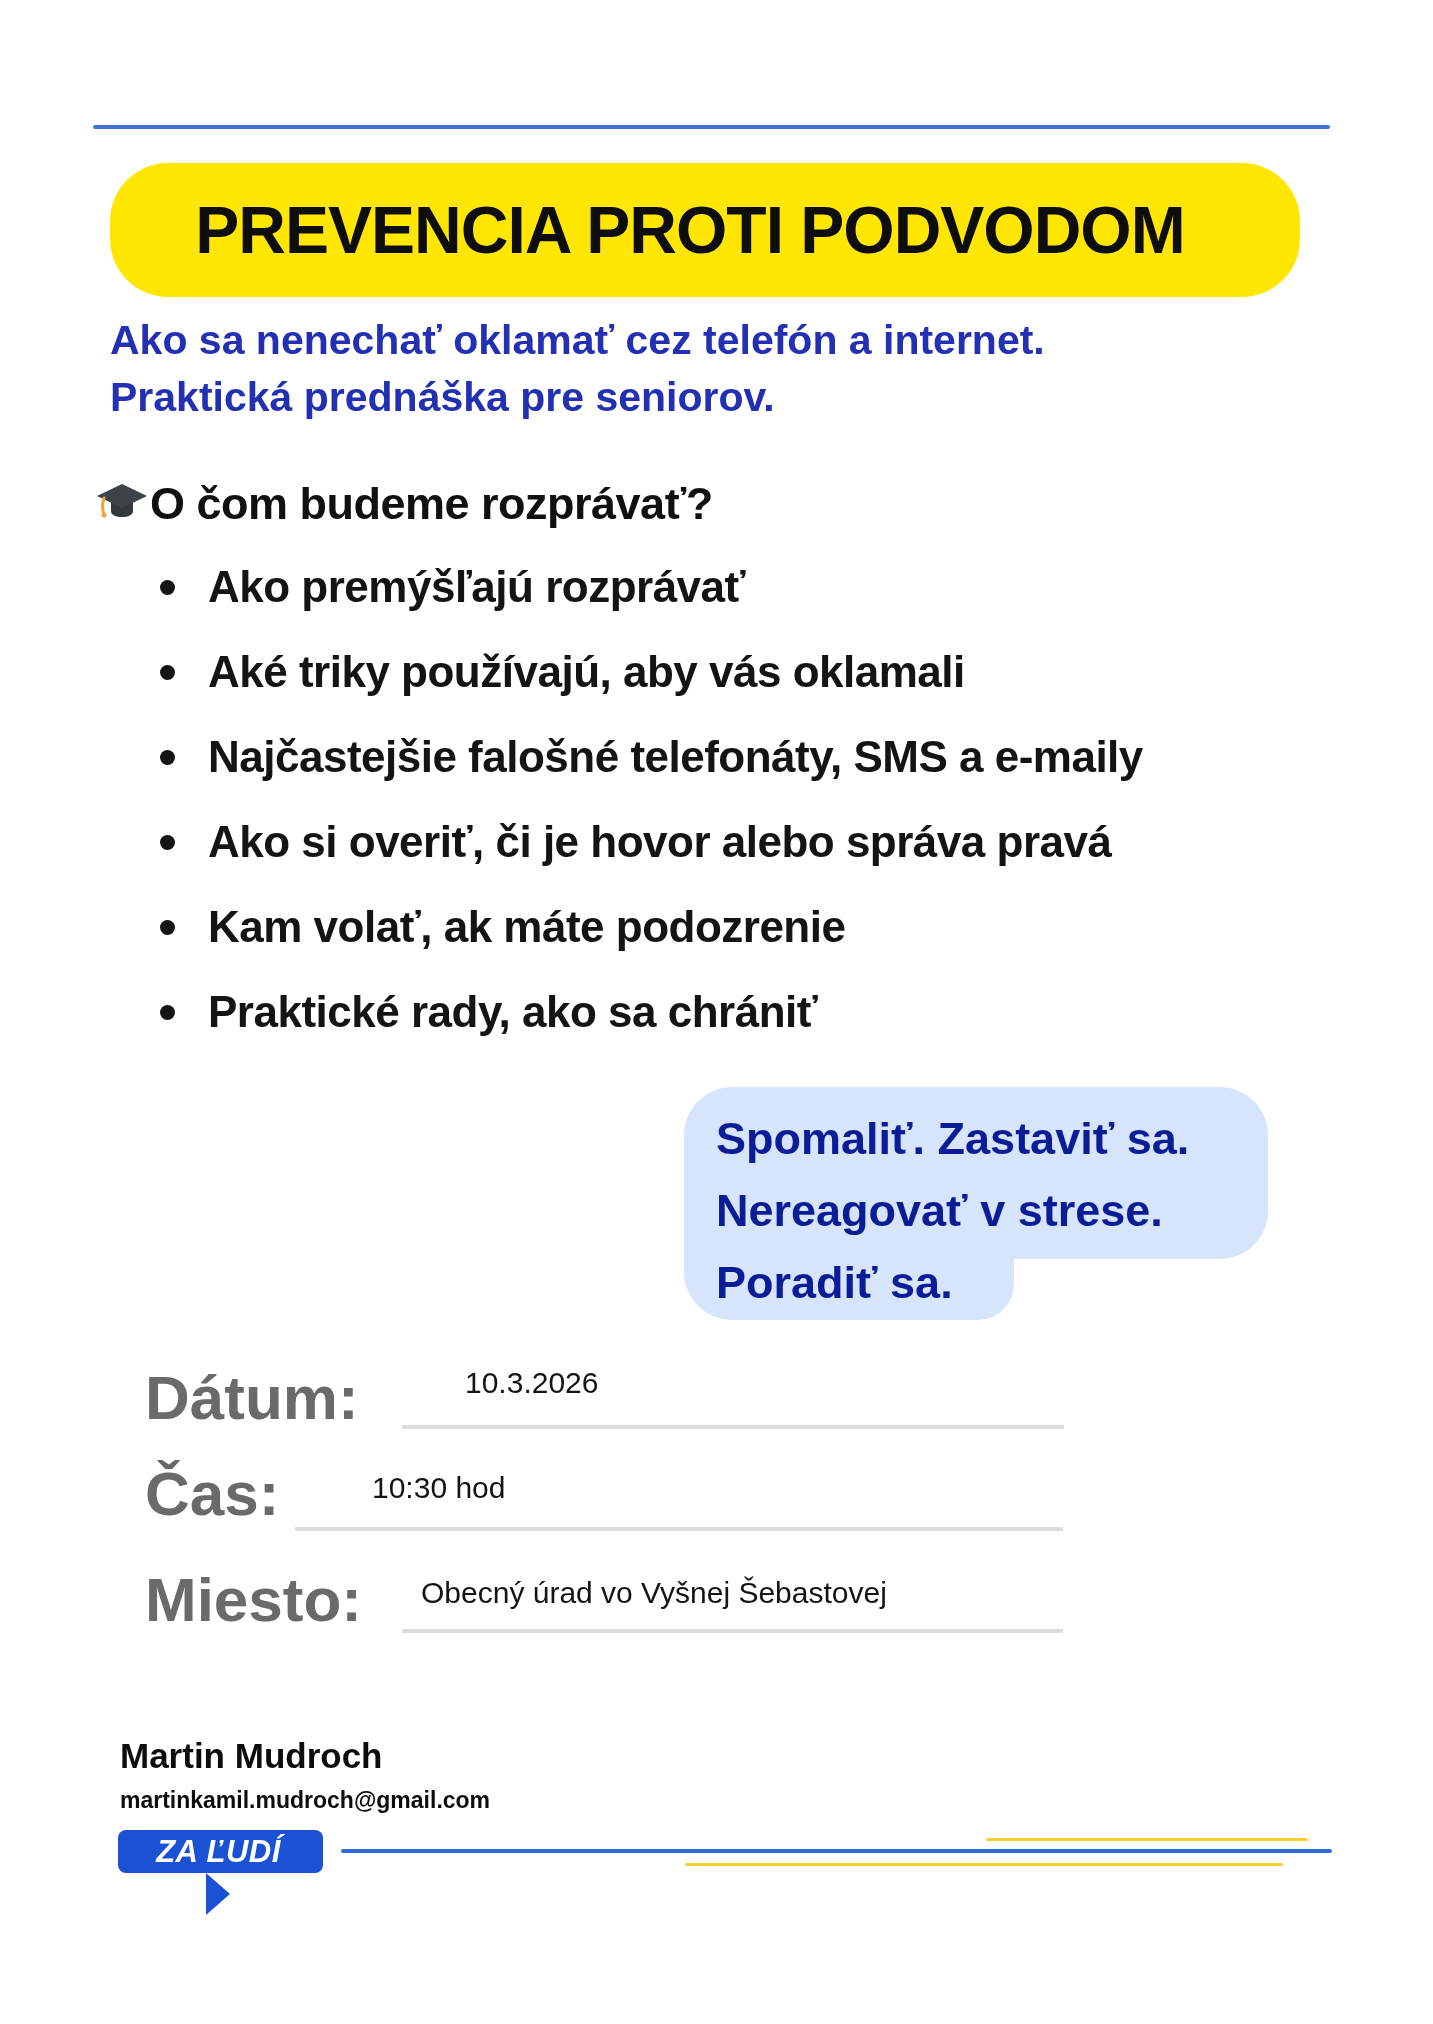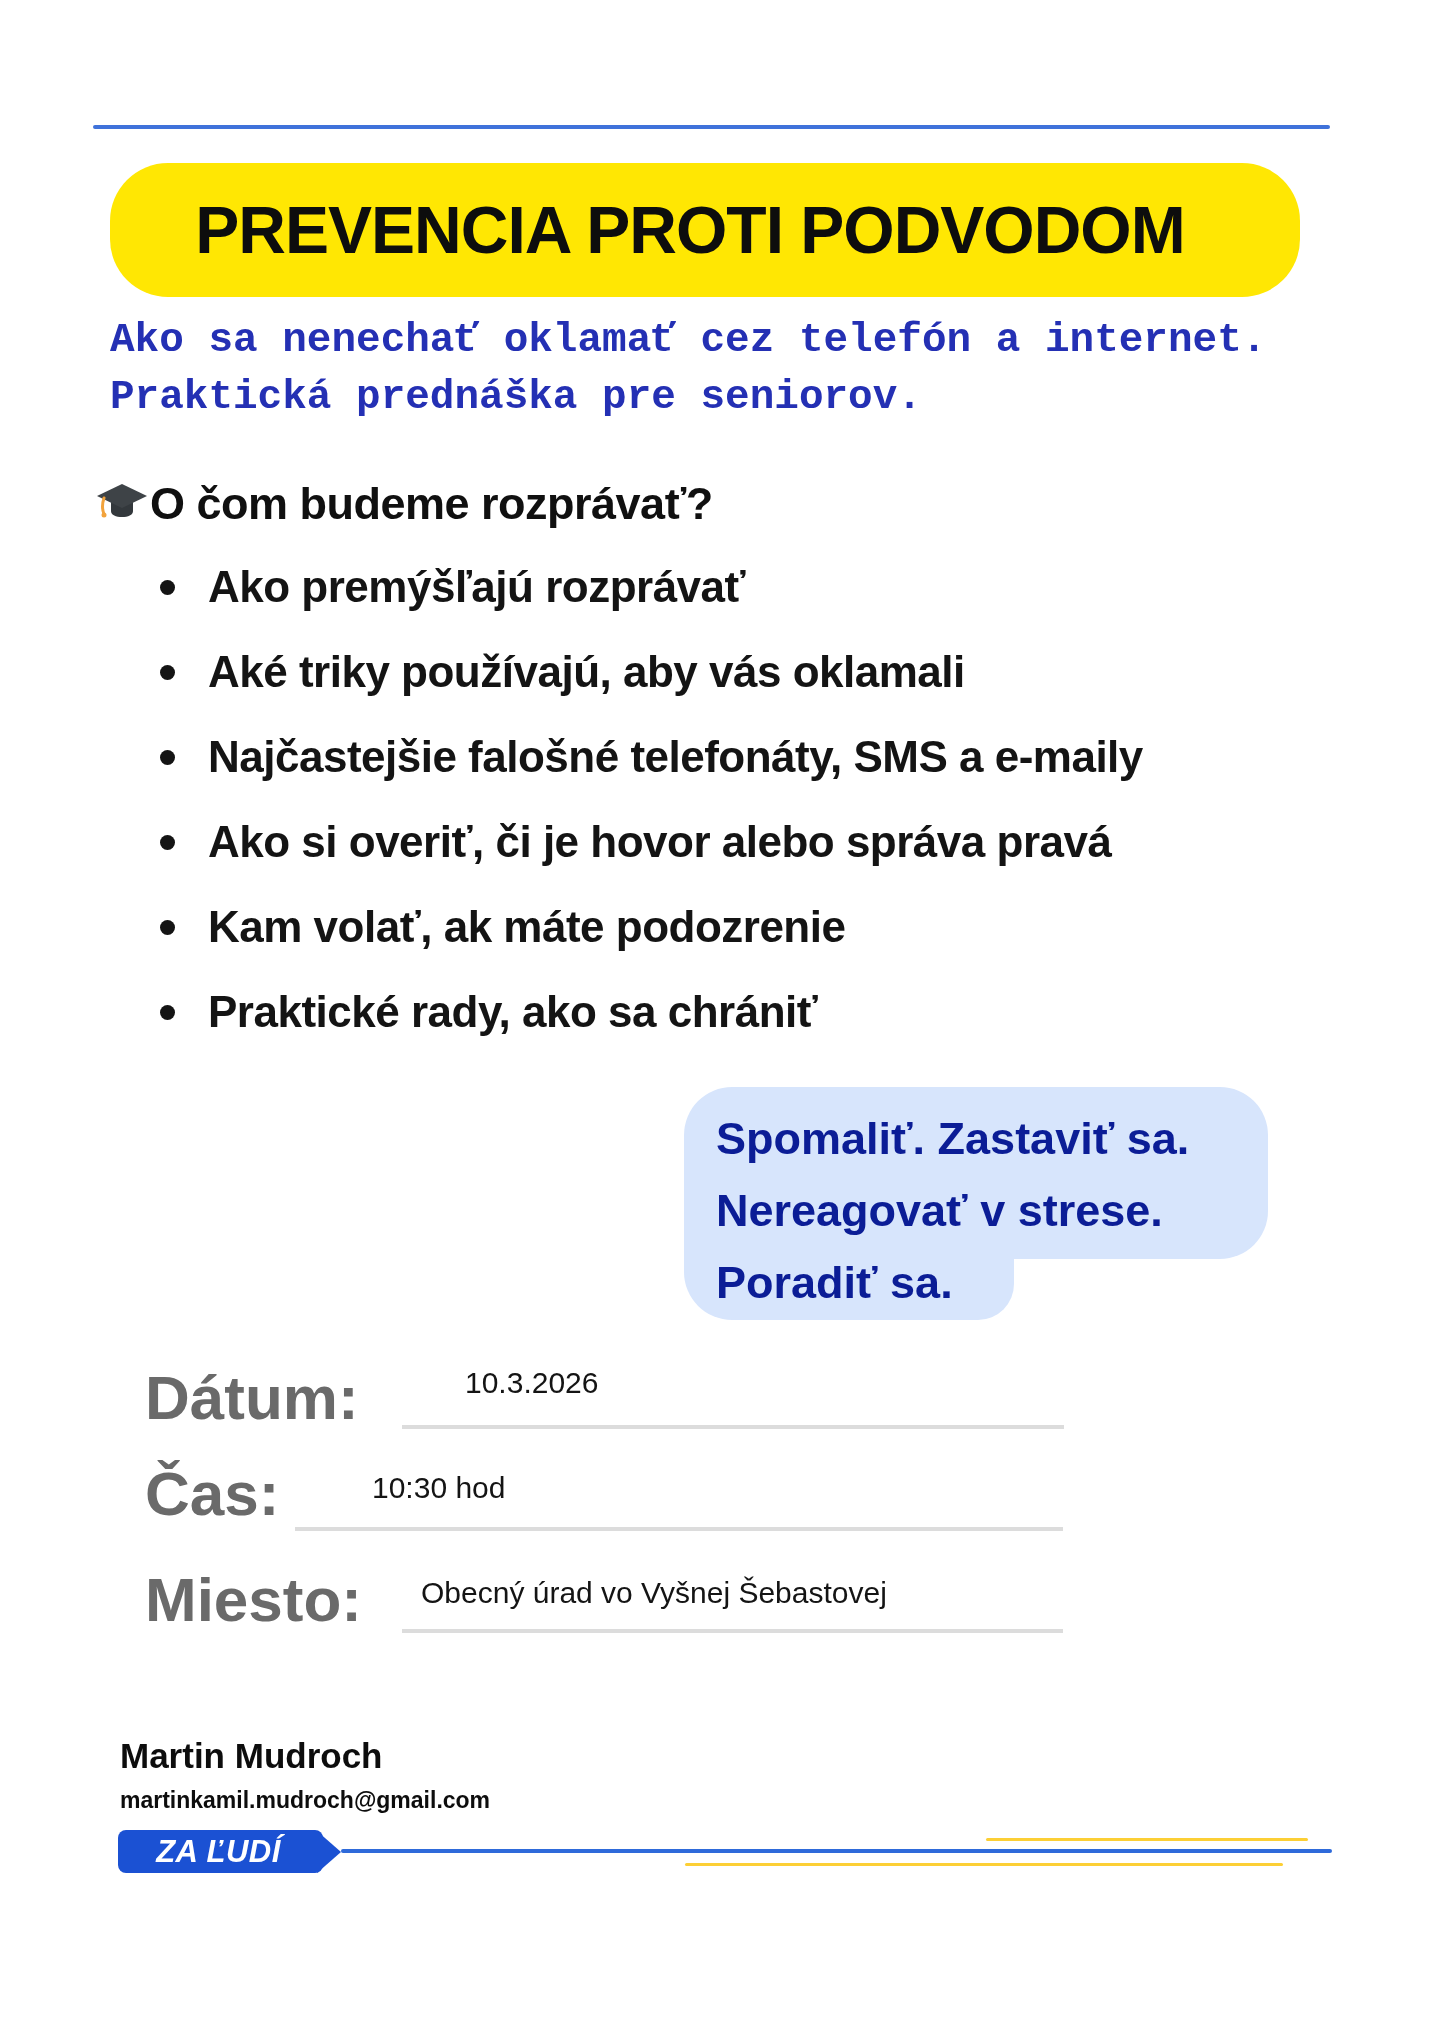--- a/index.html
+++ b/index.html
@@ -20,21 +20,21 @@
     left:110px;top:163px;width:1190px;height:134px;
     background:#ffe703;border-radius:58px;
     display:flex;align-items:center;justify-content:center;
   }
   .banner .title{
     font-size:66px;font-weight:800;color:#0d0d0d;
     letter-spacing:-1px;white-space:nowrap;padding-right:30px;
   }
 
   
-  .subtitle{left:110px;top:312px;font-size:41px;font-weight:700;color:#2430b4;line-height:57px;font-family:Liberation Mono, monospace;}
+  .subtitle{left:110px;top:312px;font-size:41px;font-weight:700;color:#2430b4;line-height:57px;}
 
   
   .agenda-heading{left:96px;top:474px;display:flex;align-items:center;height:60px;}
   .agenda-heading .cap{width:52px;height:54px;flex:0 0 auto;margin-right:2px;}
   .agenda-heading .txt{font-size:45px;font-weight:800;color:#101010;letter-spacing:-0.5px;white-space:nowrap;}
 
   
   .bullet-item{
     left:160px;height:54px;display:flex;align-items:center;white-space:nowrap;
   }
@@ -61,21 +61,21 @@
   .lbl-cas{left:145px;top:1458px;}
   .val-cas{left:372px;top:1471px;}
   .line-cas{left:295px;top:1527px;width:768px;}
   .lbl-miesto{left:145px;top:1564px;}
   .val-miesto{left:421px;top:1576px;}
   .line-miesto{left:402px;top:1629px;width:661px;}
 
   
   .contact-name{left:120px;top:1736px;font-size:35px;font-weight:700;color:#0d0d0d;white-space:nowrap;}
   .contact-email{left:120px;top:1787px;font-size:23px;font-weight:700;color:#0d0d0d;white-space:nowrap;}
-  .logo{left:118px;top:1830px;display:flex;align-items:center;}
+  .logo{left:118px;top:1830px;display:flex;align-items:center;flex-direction:column;}
   .logo-body{
     width:205px;height:43px;background:#1b51d3;border-radius:8px;
     display:flex;align-items:center;justify-content:center;
   }
   .logo-body span{
     color:#ffffff;font-size:31px;font-weight:800;font-style:italic;
     letter-spacing:0.5px;padding-right:4px;white-space:nowrap;
   }
   .logo-arrow{
     width:0;height:0;margin-left:-6px;

